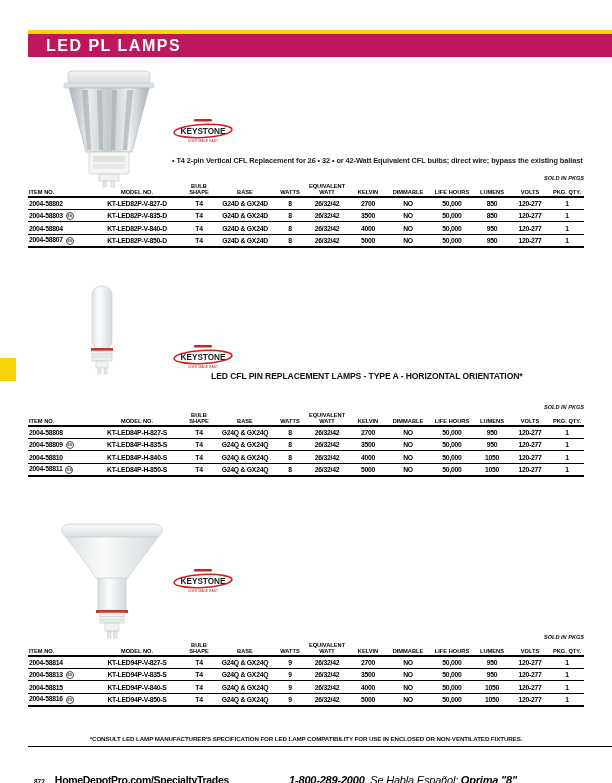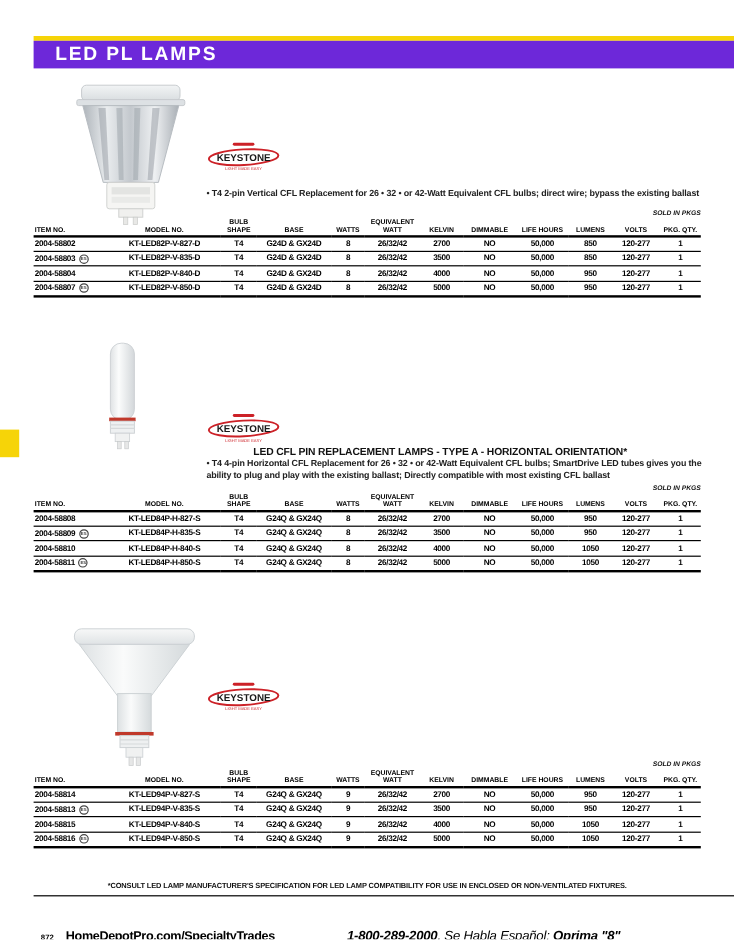--- a/index.html
+++ b/index.html
@@ -1,20 +1,20 @@
 <!DOCTYPE html>
 <html><head>
 <meta charset="utf-8">
 <style>
   * { margin:0; padding:0; box-sizing:border-box; }
   body { font-family:"Liberation Sans", sans-serif; background:#fff; }
   .page { position:relative; width:612px; height:783px; background:#ffffff; overflow:hidden; }
 
   .yellow-strip { position:absolute; left:28px; top:30px; width:584px; height:4px; background:#f6d408; }
-  .title-bar { position:absolute; left:28px; top:34px; width:584px; height:23px; background:#6d28d9;
+  .title-bar { position:absolute; left:28px; top:34px; width:584px; height:23px; background:#be185d;
                display:flex; align-items:center; }
   .title-bar span { color:#fff; font-weight:bold; font-size:16px; letter-spacing:1.5px; padding-left:18px; }
 
   .side-tab { position:absolute; left:0; top:358px; width:16px; height:23px; background:#f6d408; }
 
   .prod-img { position:absolute; }
 
   .logo { position:absolute; width:64px; height:26px; }
   .logo svg { display:block; }
 
@@ -244,21 +244,20 @@
 
   <div class="logo" style="left:172px; top:344px;">
     <svg width="64" height="26" viewBox="0 0 64 26">
       <rect x="22" y="1" width="18" height="2.4" rx="1.2" fill="#cc2127"></rect>
       <ellipse cx="31" cy="13" rx="29" ry="6.5" fill="none" stroke="#cc2127" stroke-width="1.6" transform="rotate(-3 31 13)"></ellipse>
       <text x="31" y="16" text-anchor="middle" font-size="8.2" font-weight="bold" fill="#1a1a1a" font-family="Liberation Sans, sans-serif">KEYSTONE</text>
       <text x="31" y="24" text-anchor="middle" font-size="3.4" fill="#cc2127" font-family="Liberation Sans, sans-serif">LIGHT MADE EASY</text>
     </svg>
   </div>
   <div class="sec-title" style="top:371px;padding-left:39px;">LED CFL PIN REPLACEMENT LAMPS - TYPE A - HORIZONTAL ORIENTATION*</div>
-  <div class="sec-desc" style="top:381px;">• T4 4-pin Horizontal CFL Replacement for 26 • 32 • or 42-Watt Equivalent CFL bulbs; SmartDrive LED tubes gives you the ability to plug and play with the existing ballast; Directly compatible with most existing CFL ballast</div>
   <div class="sold-note" style="top:404px;">SOLD IN PKGS</div>
   <table style="top:412px;">
       <colgroup>
         <col class="c-item">
         <col class="c-model">
         <col class="c-bulb">
         <col class="c-base">
         <col class="c-watts">
         <col class="c-equiv">
         <col class="c-kelvin">

